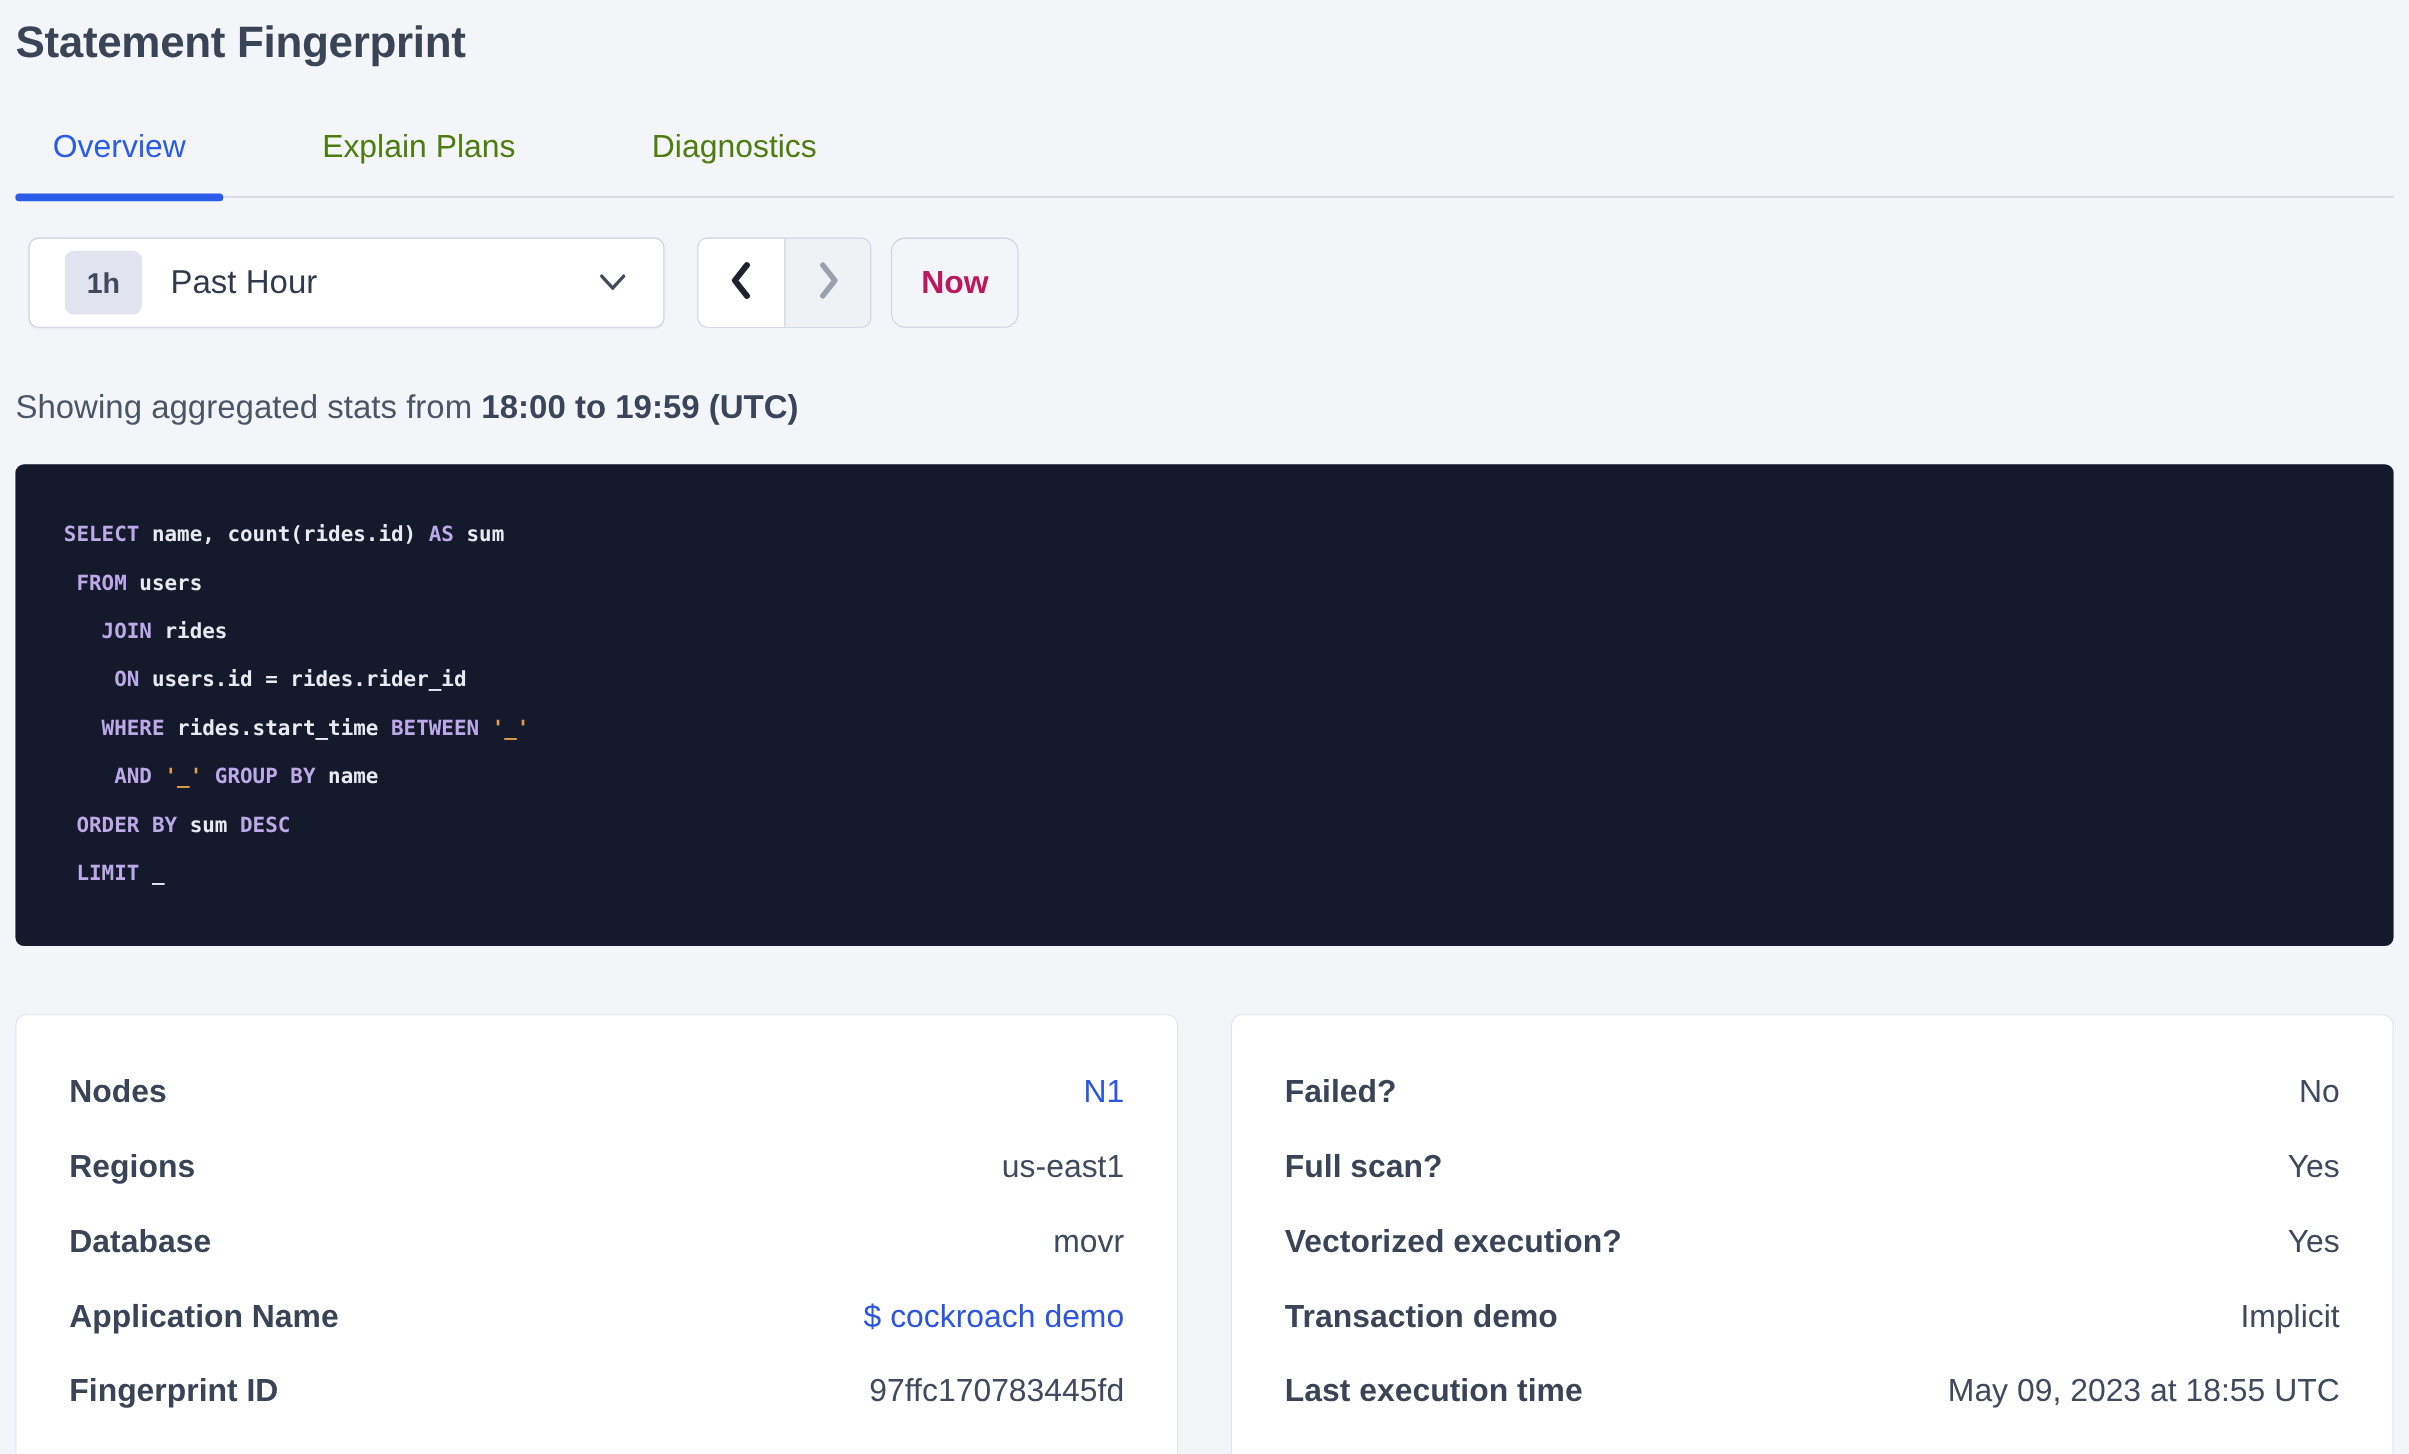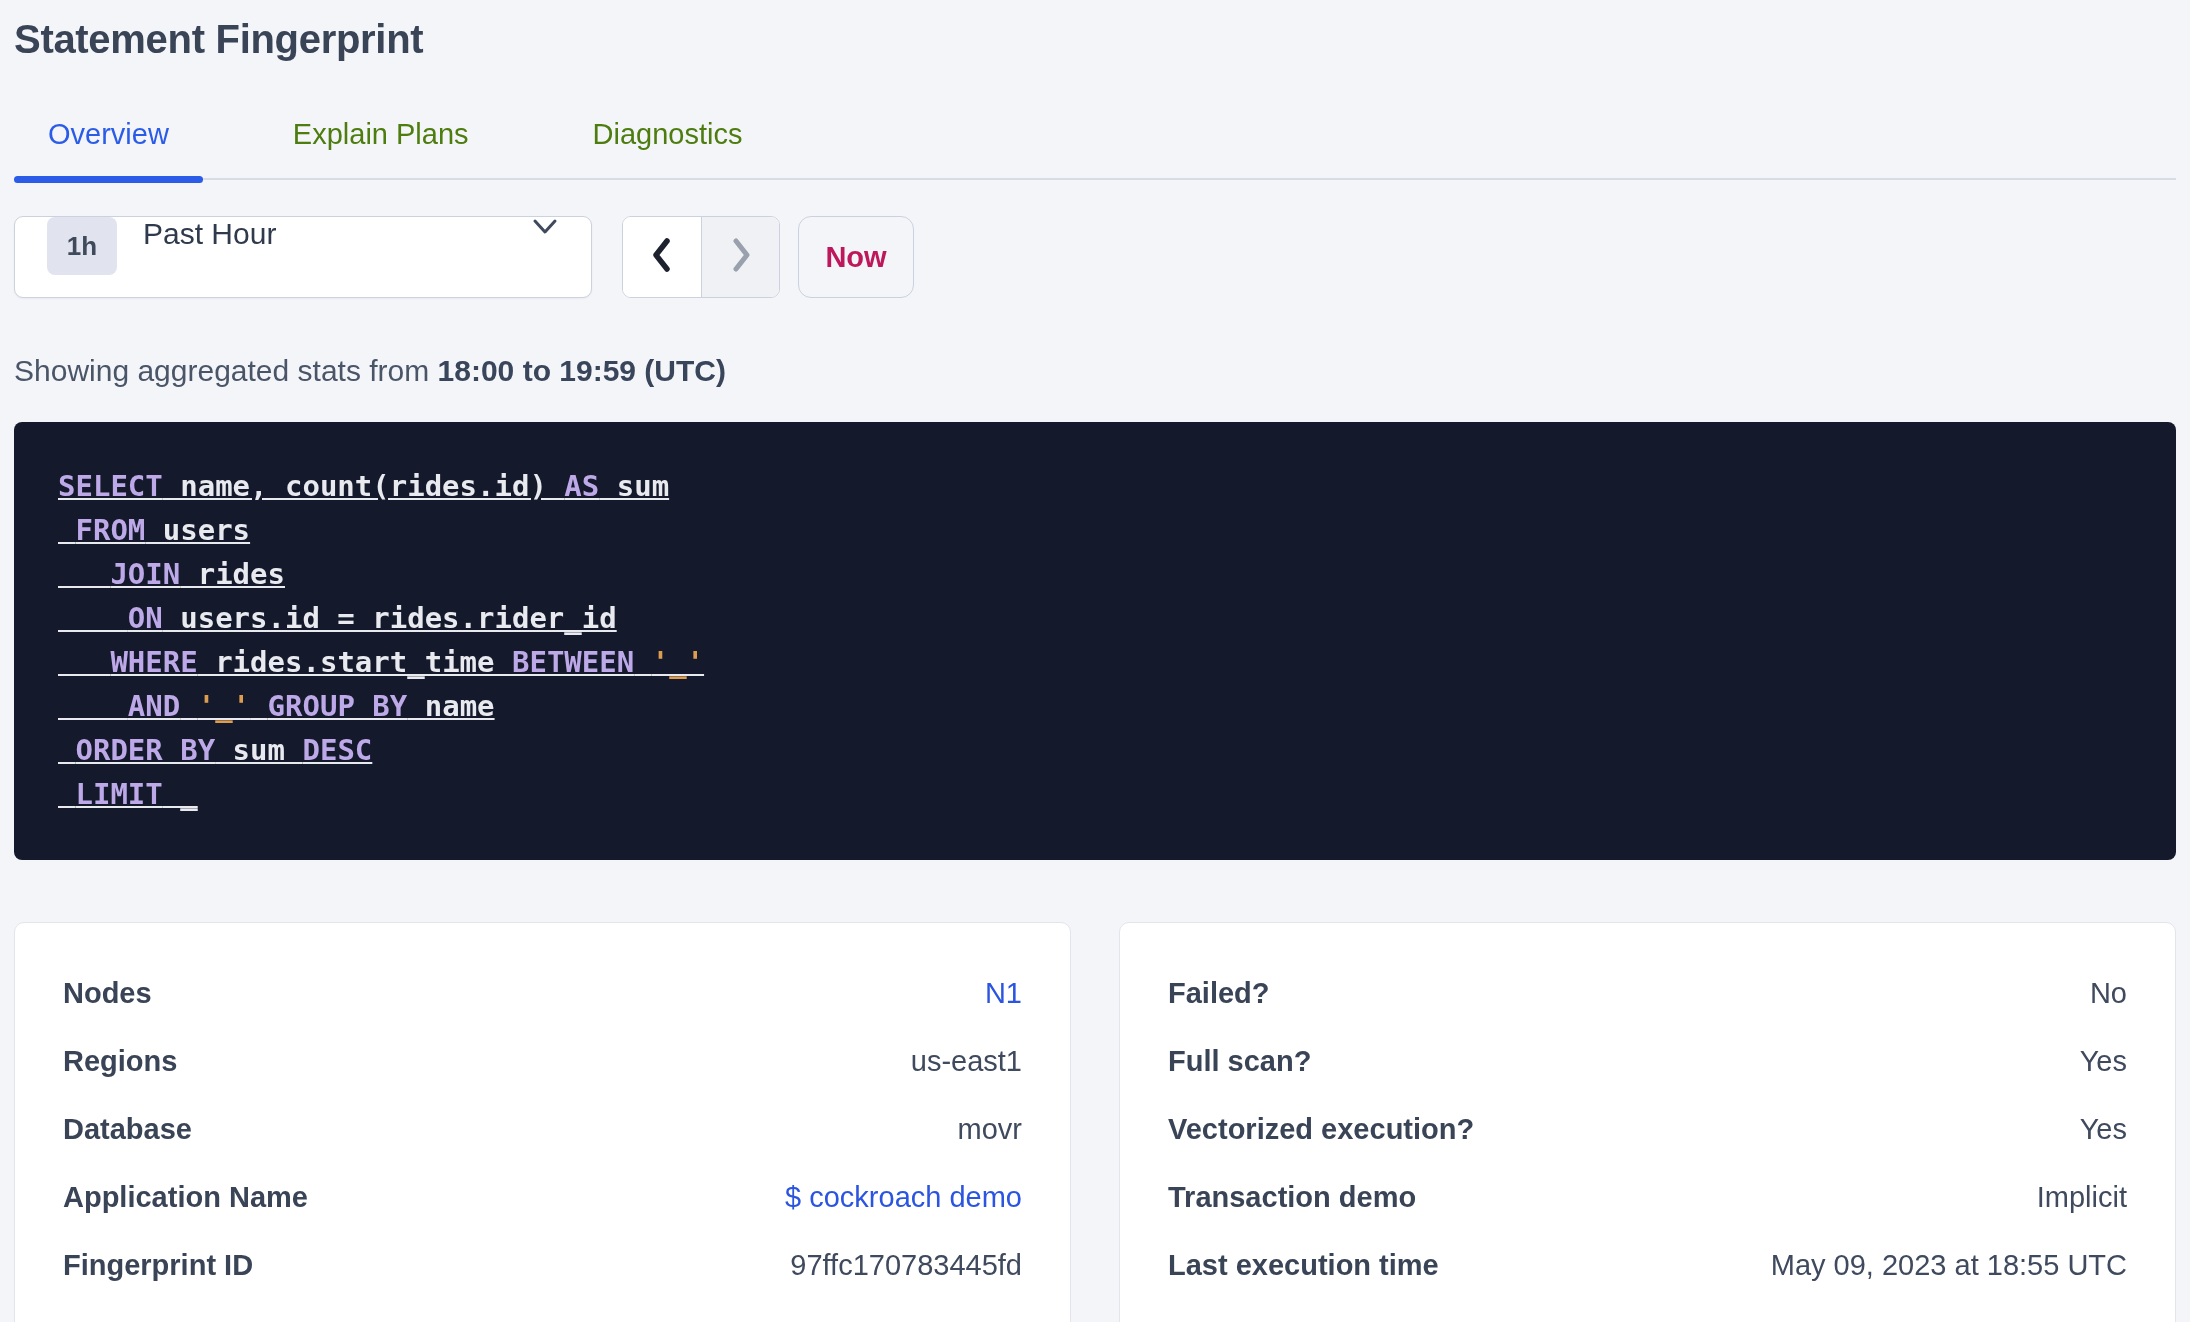--- a/index.html
+++ b/index.html
@@ -43,23 +43,24 @@
     height:7px; background:#2b5ce8; border-radius:4px;
   }
 
   
   .picker-row { display:flex; margin-top:36px; align-items:stretch; }
   .time-dropdown {
     width:578px; height:82px;
     background:#ffffff;
     border:1px solid #cbd1de;
     border-radius:9px;
-    display:flex; align-items:flex-start;
+    display:flex; align-items:center;
     box-shadow:0 1px 2px rgba(50,60,90,0.05);
     cursor:pointer;
+    margin-left:12px;
   }
   .time-badge {
     margin-left:32px;
     min-width:70px; height:58px;
     background:#e1e4ee; border-radius:8px;
     display:flex; align-items:center; justify-content:center;
     font-size:26px; font-weight:bold; color:#3f4a5c;
   }
   .time-label {
     margin-left:26px;
@@ -102,25 +103,24 @@
   
   .sql-box {
     margin-top:34px;
     background:#141a2c;
     border-radius:8px;
     padding:42px 30px 44px 44px;
     min-height:432px;
   }
   .code-line {
     font-family:"DejaVu Sans Mono", monospace;
-    font-size:29px; line-height:44px;
+    font-size:19px; line-height:44px;
     white-space:pre;
     color:#e9eaef;
     font-weight:bold;
-    text-decoration:underline;
   }
   .tok-k { color:#bda9e8; }
   .tok-p { color:#e9eaef; }
   .tok-s { color:#dd9c4e; }
 
   
   .cards { display:flex; gap:48px; margin-top:62px; }
   .card {
     flex:1;
     background:#ffffff;

